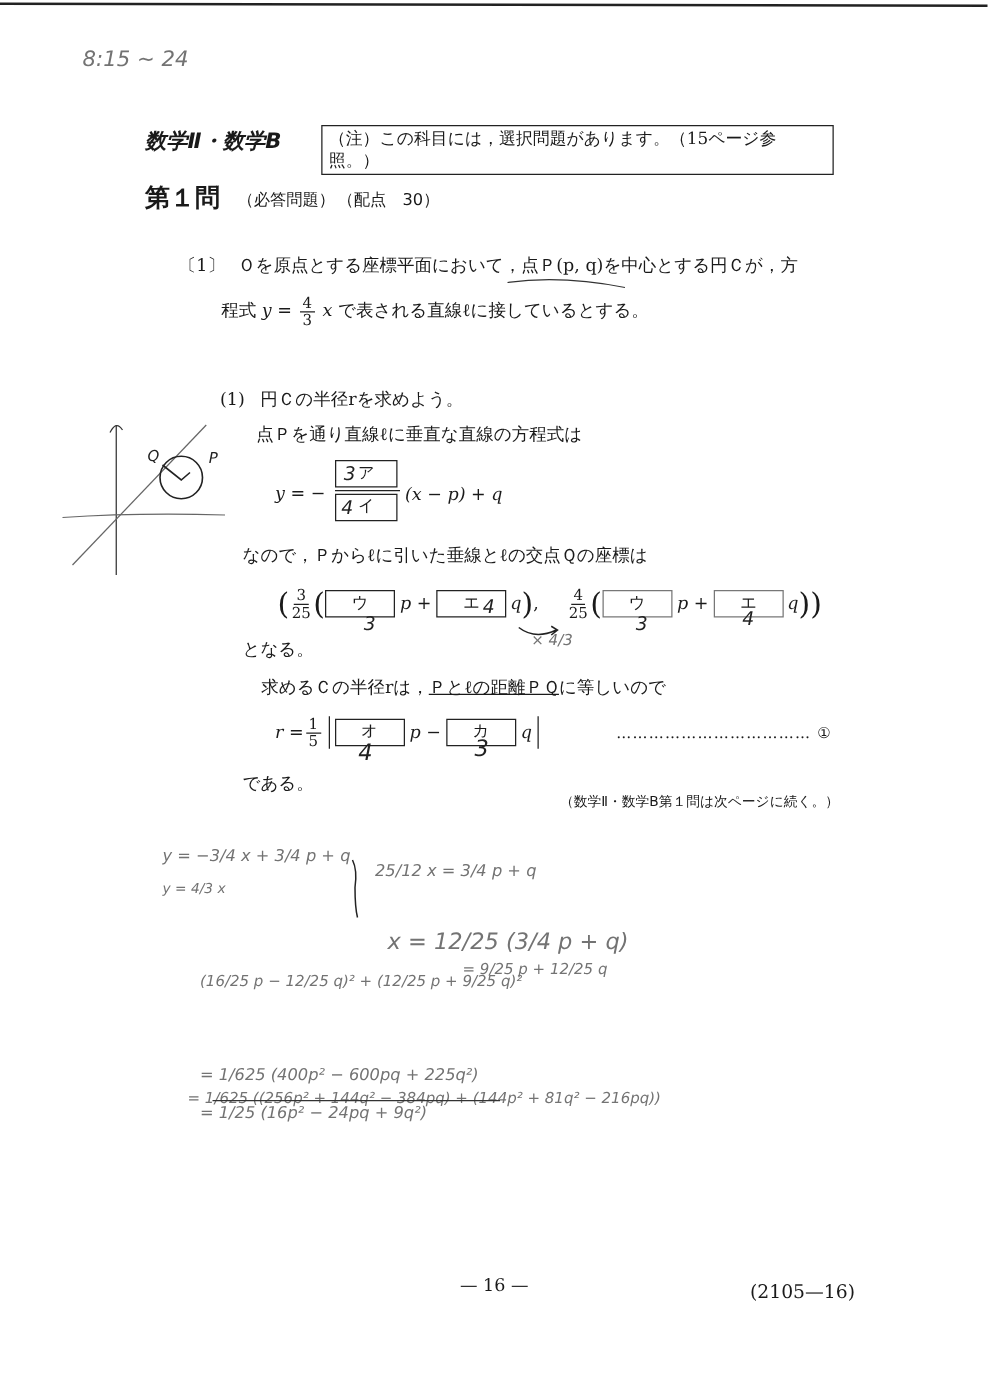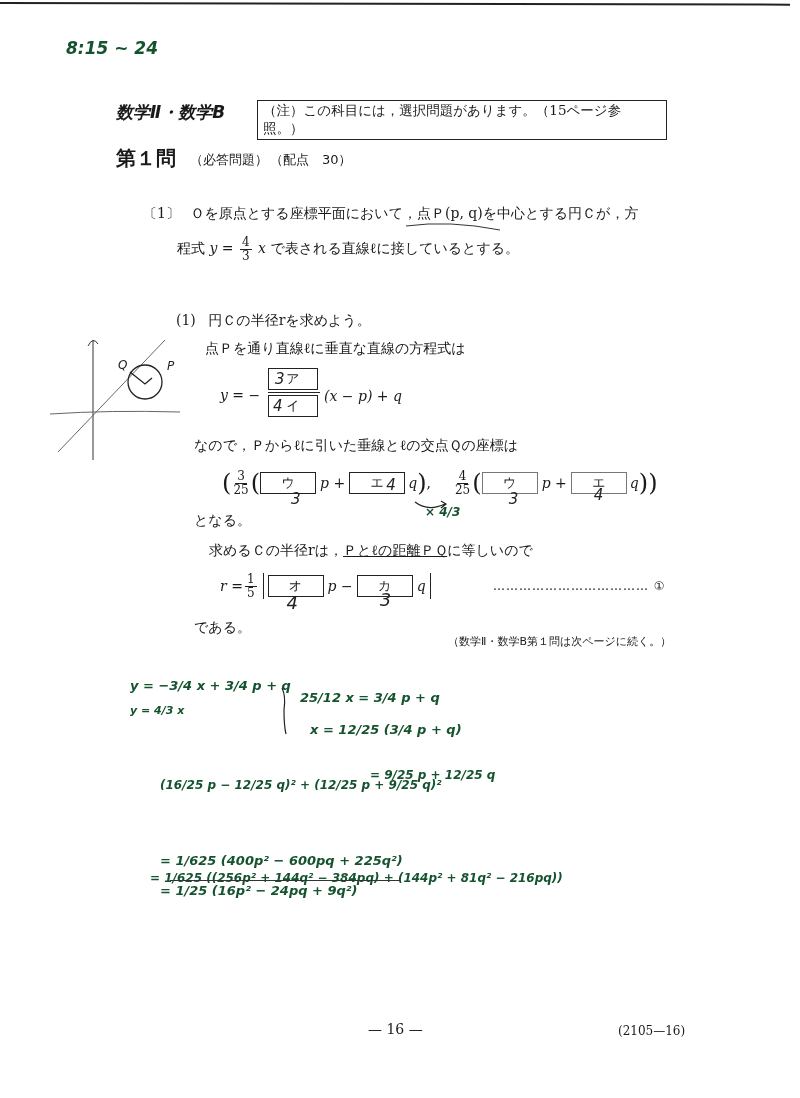--- a/index.html
+++ b/index.html
@@ -1,20 +1,20 @@
 <!DOCTYPE html>
 <html><head>
 <meta charset="utf-8">
 <style>
   html, body { margin: 0; padding: 0; background: #ffffff; }
   body { width: 800px; height: 1098px; position: relative; overflow: hidden;
          font-family: "DejaVu Serif", "Liberation Serif", serif; color: #1a1a1a; }
   .abs { position: absolute; }
   .topline { left: 0; top: 2px; width: 790px; height: 2px; background: #222; transform: rotate(0.12deg); transform-origin: left; }
-  .hw { font-family: "DejaVu Sans", sans-serif; font-style: italic; color: #14532d; font-weight: bold; }
+  .hw { font-family: "DejaVu Sans", sans-serif; font-style: italic; color: #737373; }
   .title { font-family: "DejaVu Sans", sans-serif; font-weight: bold; font-size: 17px; font-style: italic; }
   .note-box { border: 1px solid #222; padding: 1px 5px; font-size: 13.5px; }
   .q-title { font-family: "DejaVu Sans", sans-serif; font-weight: bold; font-size: 20px; }
   .q-sub { font-family: "DejaVu Sans", sans-serif; font-size: 13px; }
   .body { font-size: 14px; line-height: 1; white-space: nowrap; }
   .frac { display: inline-flex; flex-direction: column; align-items: center; vertical-align: middle; font-size: 12px; line-height: 1.05; margin: 0 2px; }
   .frac .num { border-bottom: 1px solid #222; padding: 0 2px; }
   .ansbox { display: inline-block; border: 1.5px solid #222; height: 20px; line-height: 20px; text-align: center; vertical-align: middle; font-size: 13px; position: relative; }
   .hwdigit { position: absolute; font-family: "DejaVu Sans", sans-serif; font-style: italic; font-size: 15px; color: #222; }
   .underline { text-decoration: underline; margin-top: 19px; }
@@ -135,22 +135,22 @@
 
 <div class="abs body" style="left:194px; top:620px;">である。</div>
 <div class="abs" style="left:448px; top:634px; font-family:'DejaVu Sans',sans-serif; font-size:11px;">（数学Ⅱ・数学B第１問は次ページに続く。）</div>
 
 <div class="abs hw" style="left:130px; top:678px; font-size:13px;">y = −3/4 x + 3/4 p + q</div>
 <div class="abs hw" style="left:130px; top:704px; font-size:11px;text-align:right;">y = 4/3 x</div>
 <svg style="left:280px; top:686px;" width="10" height="50">
     <path d="M2 2 Q 6 10 4 24 Q 4 40 6 48" stroke="#222" stroke-width="1.2" fill="none"></path>
   </svg>
 <div class="abs hw" style="left:300px; top:690px; font-size:13px;">25/12 x = 3/4 p + q</div>
-<div class="abs hw" style="left:310px; top:722px; font-size:13px;">x = 12/25 (3/4 p + q)</div>
+<div class="abs hw" style="left:310px; top:743px; font-size:18px;">x = 12/25 (3/4 p + q)</div>
 <div class="abs hw" style="left:370px; top:768px; font-size:12px;">= 9/25 p + 12/25 q</div>
 <div class="abs hw" style="left:160px; top:778px; font-size:12px;">(16/25 p − 12/25 q)² + (12/25 p + 9/25 q)²</div>
 <div class="abs hw" style="left:150px; top:823px; font-size:12px;margin-top:48px;">= 1/625 ((256p² + 144q² − 384pq) + (144p² + 81q² − 216pq))</div>
 <div class="abs hw" style="left:160px; top:853px; font-size:13px;">= 1/625 (400p² − 600pq + 225q²)</div>
 <div class="abs" style="left:170px; top:880px; width:230px; border-top:1px solid #333;"></div>
 <div class="abs hw" style="left:160px; top:883px; font-size:13px;text-align:right;">= 1/25 (16p² − 24pq + 9q²)</div>
 
 <div class="abs" style="left:368px; top:1021px; font-size:14px;">— 16 —</div>
-<div class="abs" style="left:618px; top:1024px; font-size:12px;">(2105—16)</div>
+<div class="abs" style="left:600px; top:1024px; font-size:15px;">(2105—16)</div>
 
 </body></html>

